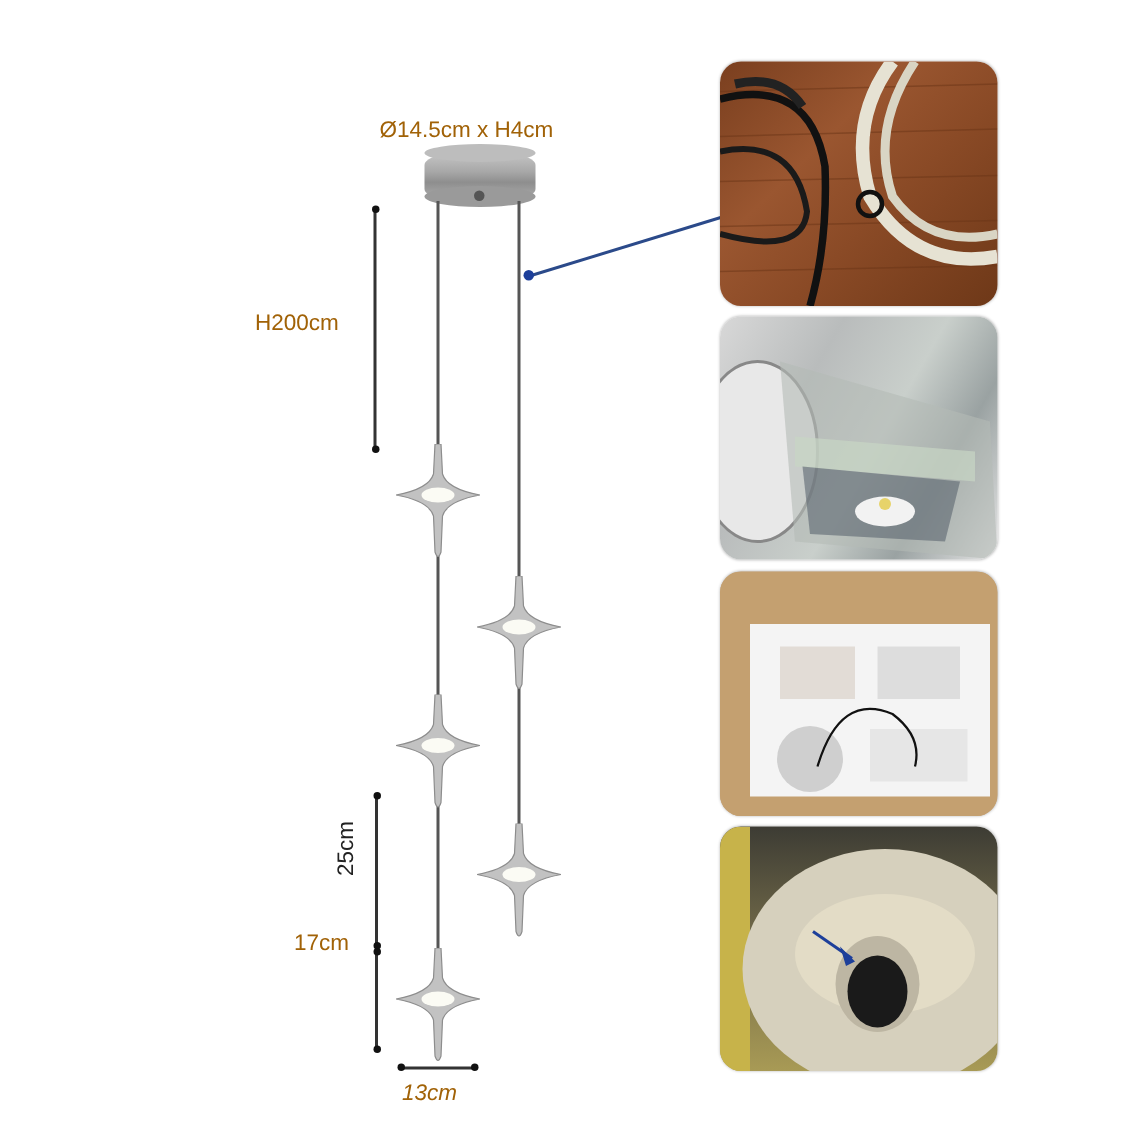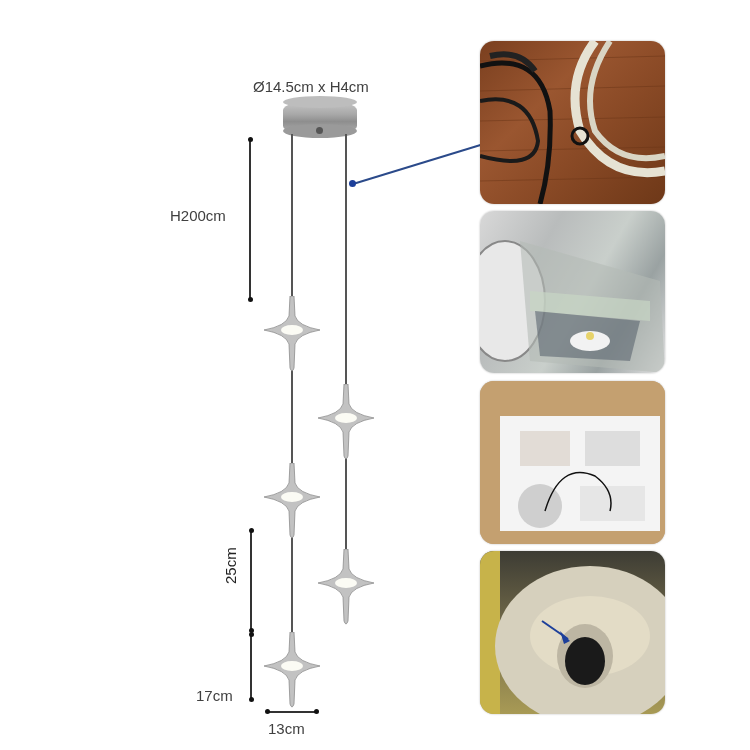--- a/index.html
+++ b/index.html
@@ -1,17 +1,17 @@
 <!DOCTYPE html>
 <html><head>
 <meta charset="utf-8">
 <style>
   html,body{margin:0;padding:0;background:#fff;}
   body{width:750px;height:750px;position:relative;overflow:hidden;font-family:"Liberation Sans","DejaVu Sans",sans-serif;color:#222;}
-  .label{position:absolute;font-size:15px;color:#404040;white-space:nowrap;}
+  .label{position:absolute;font-size:15px;color:#a16207;white-space:nowrap;}
   .vlabel{position:absolute;font-size:15px;color:#222;white-space:nowrap;transform:rotate(-90deg);transform-origin:left top;}
   .dimline-v{position:absolute;width:2px;background:#333;}
   .dimline-h{position:absolute;height:2px;background:#333;}
   .dot{position:absolute;width:5px;height:5px;border-radius:50%;background:#111;}
   .cord{position:absolute;width:1.5px;background:#555;}
   .canopy{position:absolute;left:283px;top:100px;width:74px;height:36px;border-radius:37px/10px;
     background:linear-gradient(180deg,#c9c9c9 0%,#a8a8a8 40%,#8e8e8e 60%,#b5b5b5 100%);}
   .canopy-top{position:absolute;left:283px;top:96px;width:74px;height:12px;border-radius:50%;background:#bdbdbd;}
   .canopy-bottom{position:absolute;left:283px;top:124px;width:74px;height:14px;border-radius:50%;background:#9a9a9a;}
   .screw{position:absolute;left:316px;top:127px;width:7px;height:7px;border-radius:50%;background:#555;}
@@ -45,26 +45,26 @@
 <div class="label" style="left:170px;top:207px;">H200cm</div>
 
 <div class="dimline-v" style="left:250px;top:530px;height:100px;"></div>
 <div class="dot" style="left:249px;top:528px;"></div>
 <div class="dot" style="left:249px;top:628px;"></div>
 <div class="vlabel" style="left:222px;top:584px;">25cm</div>
 
 <div class="dimline-v" style="left:250px;top:634px;height:65px;"></div>
 <div class="dot" style="left:249px;top:632px;"></div>
 <div class="dot" style="left:249px;top:697px;"></div>
-<div class="label" style="left:196px;top:687px;">17cm</div>
+<div class="label" style="left:196px;top:620px;">17cm</div>
 
 <div class="dimline-h" style="left:267px;top:711px;width:50px;"></div>
 <div class="dot" style="left:265px;top:709px;"></div>
 <div class="dot" style="left:314px;top:709px;"></div>
-<div class="label" style="left:268px;top:720px;">13cm</div>
+<div class="label" style="left:268px;top:720px;font-style:italic;">13cm</div>
 
 <svg class="pendant" style="left:264px;top:296px;" viewBox="0 0 56 80">
   <path d="M26 0 L30 0 L31 20 Q34 30 56 34 Q34 38 31 48 L30 72 Q28 78 26 72 L25 48 Q22 38 0 34 Q22 30 25 20 Z" fill="#c2c2c2" stroke="#8d8d8d" stroke-width="0.8"></path>
   <ellipse cx="28" cy="34" rx="11" ry="5" fill="#fbfbf4"></ellipse>
 </svg>
 <svg class="pendant" style="left:318px;top:384px;" viewBox="0 0 56 80">
   <path d="M26 0 L30 0 L31 20 Q34 30 56 34 Q34 38 31 48 L30 72 Q28 78 26 72 L25 48 Q22 38 0 34 Q22 30 25 20 Z" fill="#c2c2c2" stroke="#8d8d8d" stroke-width="0.8"></path>
   <ellipse cx="28" cy="34" rx="11" ry="5" fill="#fbfbf4"></ellipse>
 </svg>
 <svg class="pendant" style="left:264px;top:463px;" viewBox="0 0 56 80">

